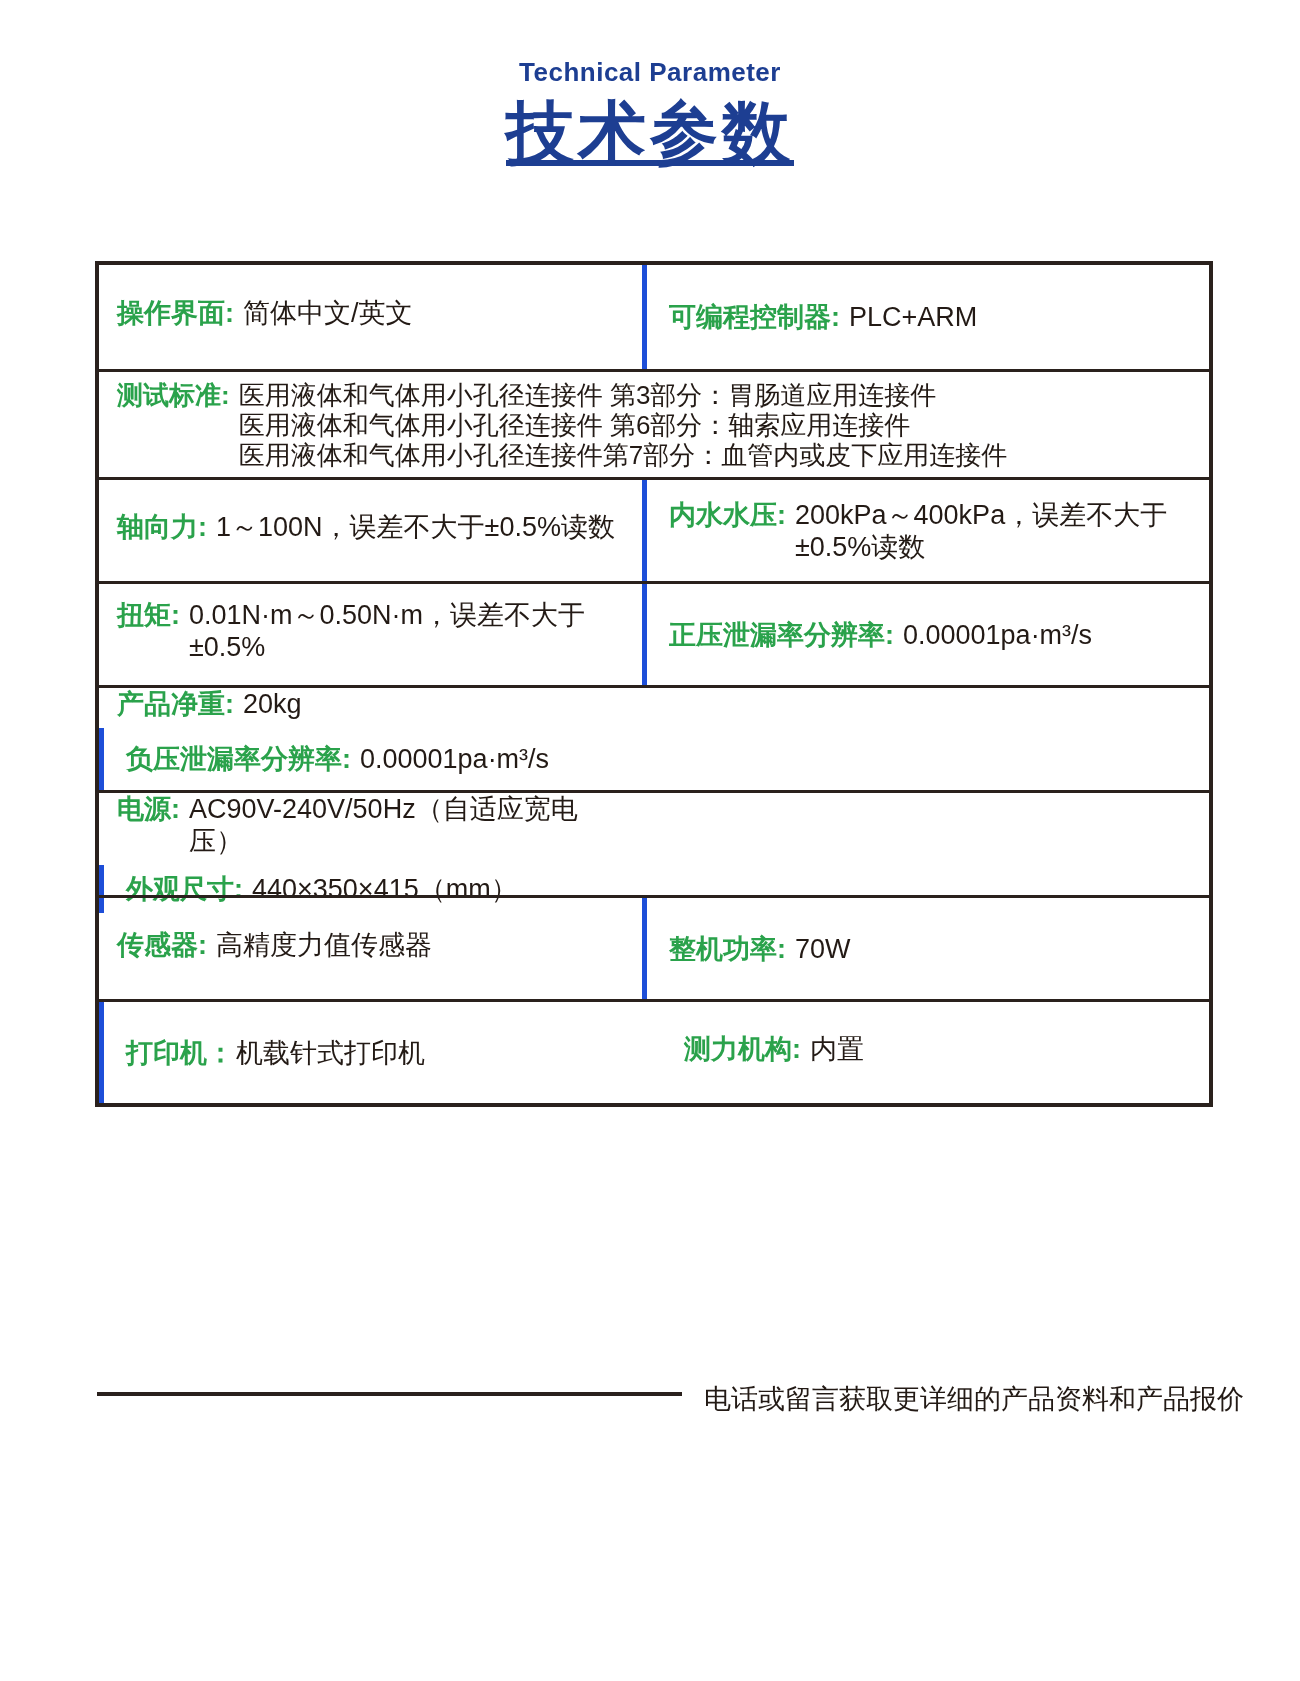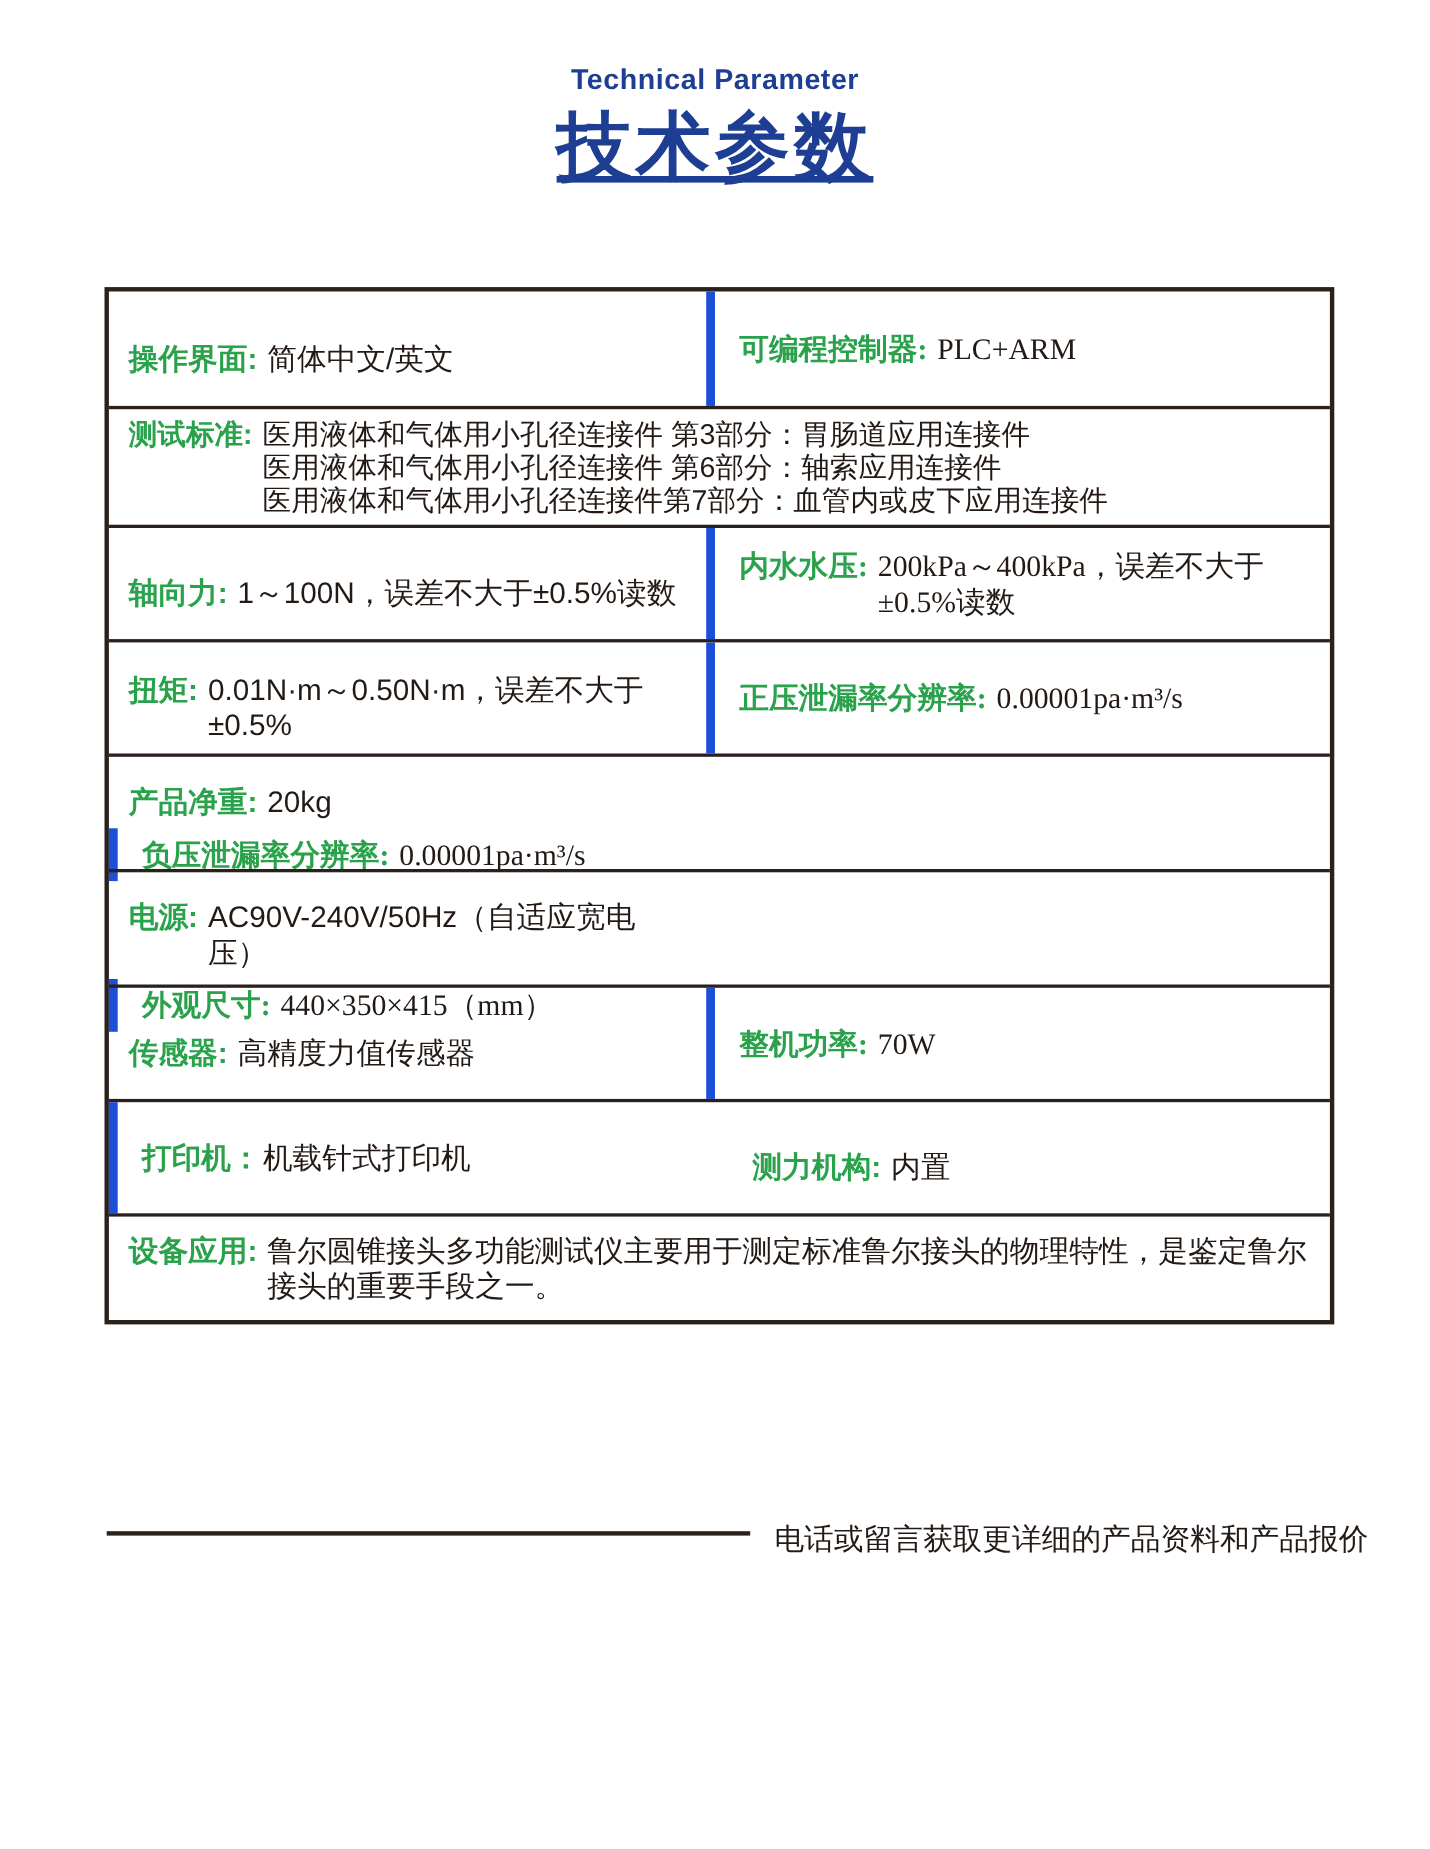--- a/index.html
+++ b/index.html
@@ -19,22 +19,22 @@
     position:absolute;left:95px;top:261px;width:1118px;box-sizing:border-box;
     border:4px solid #2a211d;display:flex;flex-direction:column;background:#fff;
   }
   .row{display:flex;border-top:3px solid #2a211d;box-sizing:border-box;}
   .row:first-child{border-top:none;}
   .row.h-std{height:104px;}
   .row.h-tall{height:108px;}
   .row.h-mid{height:105px;flex-direction:column;}
   .row.h-short{height:97px;}
   .cell{display:flex;align-items:center;box-sizing:border-box;}
-  .cell-left{width:543px;padding:25px 12px 8px 18px;}
-  .cell-right{flex:1;border-left:8px solid #1d4ed8;padding:8px 24px 8px 22px;font-family:Liberation Serif, serif;}
+  .cell-left{width:543px;padding:0 12px 8px 18px;}
+  .cell-right{flex:1;border-left:5px solid #1d4ed8;padding:8px 24px 8px 22px;}
   .cell-full{flex:1;padding:8px 16px 8px 18px;}
   .pair{display:flex;align-items:flex-start;}
   .lbl{
     color:#2aa24b;font-weight:bold;font-size:27px;line-height:32px;
     white-space:nowrap;margin-right:9px;flex:0 0 auto;
   }
   .val{font-size:27px;line-height:32px;color:#231a15;}
   .multiline .lbl{font-size:26px;line-height:30px;}
   .mline{font-size:26px;line-height:30px;color:#231a15;}
   .footer-rule{position:absolute;left:97px;top:1392px;width:585px;height:4px;background:#2a211d;}
@@ -162,27 +162,19 @@
       </div>
       <div class="cell cell-left">
         <div class="pair">
           <span class="lbl">测力机构:</span>
           <span class="val">内置</span>
         </div>
       </div>
     </div>
 
 
-    <div class="row h-short">
-      <div class="cell cell-full">
-        <div class="pair">
-          <span class="lbl">设备应用:</span>
-          <span class="val">鲁尔圆锥接头多功能测试仪主要用于测定标准鲁尔接头的物理特性，是鉴定鲁尔接头的重要手段之一。</span>
-        </div>
-      </div>
-    </div>
 
   </div>
 
   <div class="footer-rule"></div>
   <div class="footer-note">电话或留言获取更详细的产品资料和产品报价</div>
 
 </div>
 
 </body></html>

